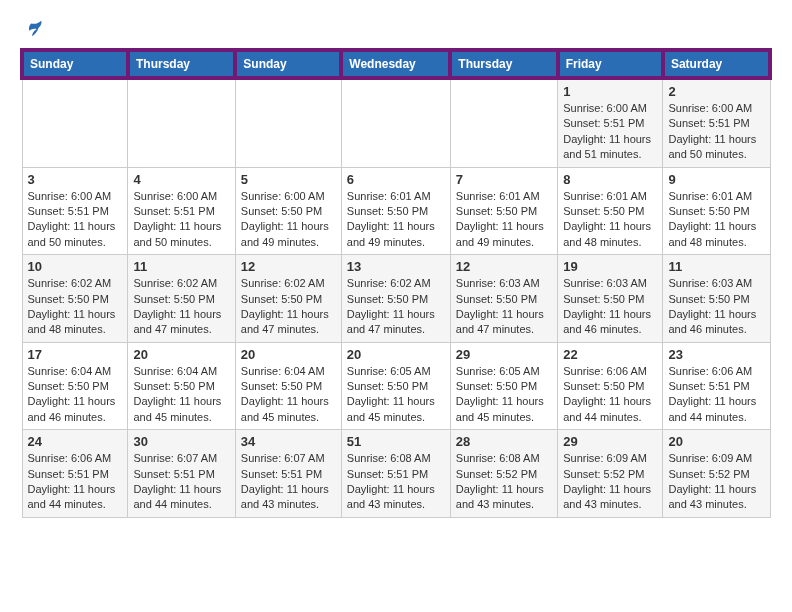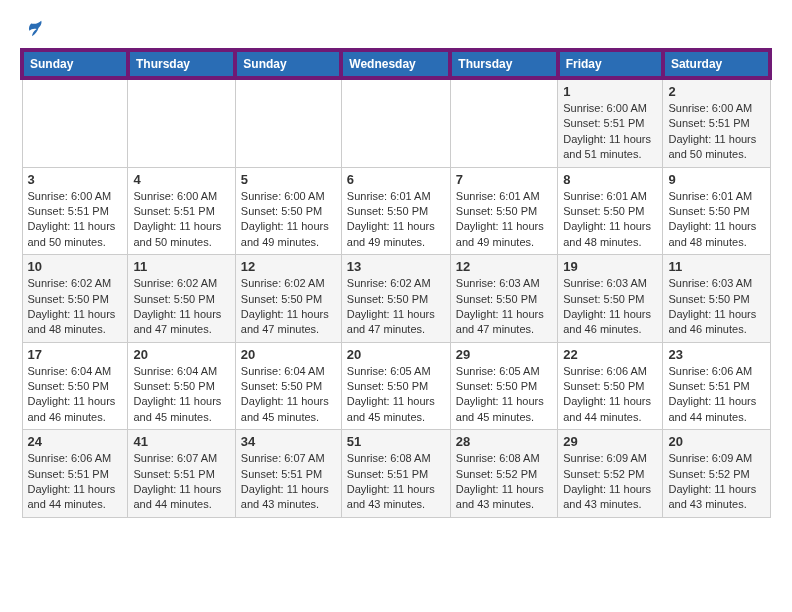--- a/index.html
+++ b/index.html
@@ -233,21 +233,21 @@
             <span class="day-num">23</span>
             <div class="day-info">Sunrise: 6:06 AM<br>Sunset: 5:51 PM<br>Daylight: 11 hours<br>and 44 minutes.</div>
           </td>
         </tr>
         <tr>
           <td>
             <span class="day-num">24</span>
             <div class="day-info">Sunrise: 6:06 AM<br>Sunset: 5:51 PM<br>Daylight: 11 hours<br>and 44 minutes.</div>
           </td>
           <td>
-            <span class="day-num">41</span>
+            <span class="day-num">30</span>
             <div class="day-info">Sunrise: 6:07 AM<br>Sunset: 5:51 PM<br>Daylight: 11 hours<br>and 44 minutes.</div>
           </td>
           <td>
             <span class="day-num">34</span>
             <div class="day-info">Sunrise: 6:07 AM<br>Sunset: 5:51 PM<br>Daylight: 11 hours<br>and 43 minutes.</div>
           </td>
           <td>
             <span class="day-num">51</span>
             <div class="day-info">Sunrise: 6:08 AM<br>Sunset: 5:51 PM<br>Daylight: 11 hours<br>and 43 minutes.</div>
           </td>

